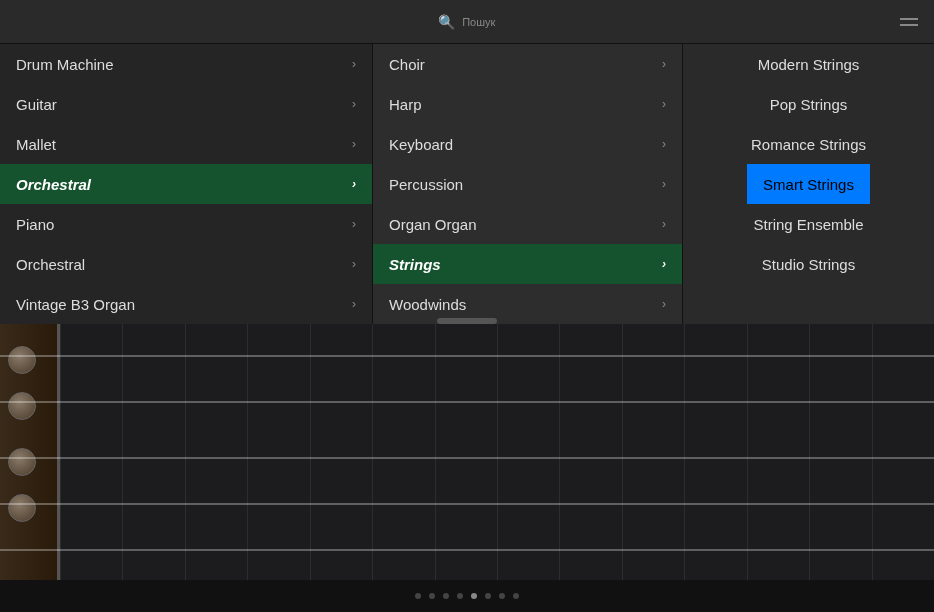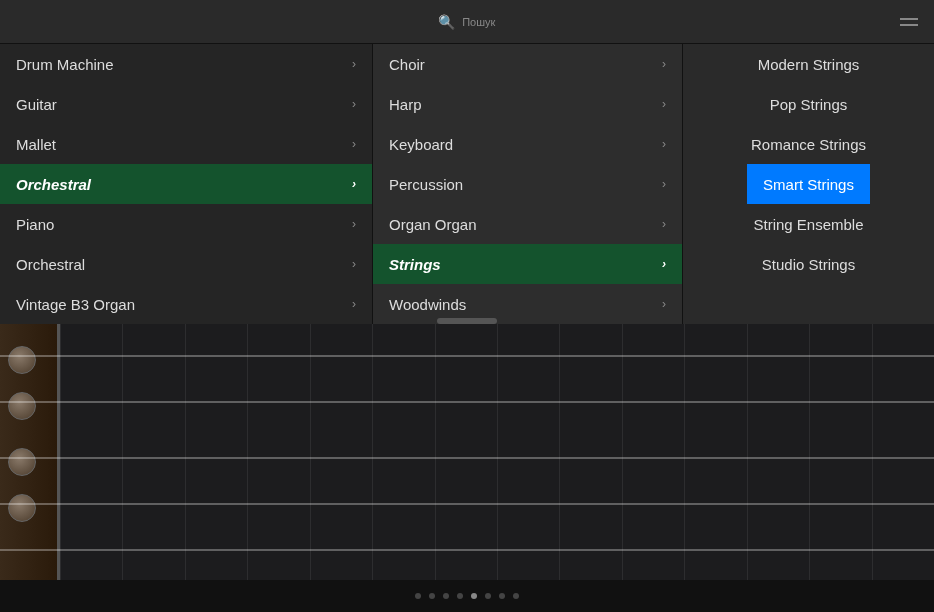--- a/index.html
+++ b/index.html
@@ -115,21 +115,21 @@
 
     .menu-item.selected {
       background: #14532d;
       font-weight: 600;
       color: #fff;
       font-style: italic;
     }
 
     .menu-item.highlighted {
       background: #007aff;
-      color: #ffffff;
+      color: #000000;
     }
 
     .menu-item .chevron {
       color: #888;
       font-size: 12px;
     }
 
     .menu-item.selected .chevron {
       color: #fff;
     }

